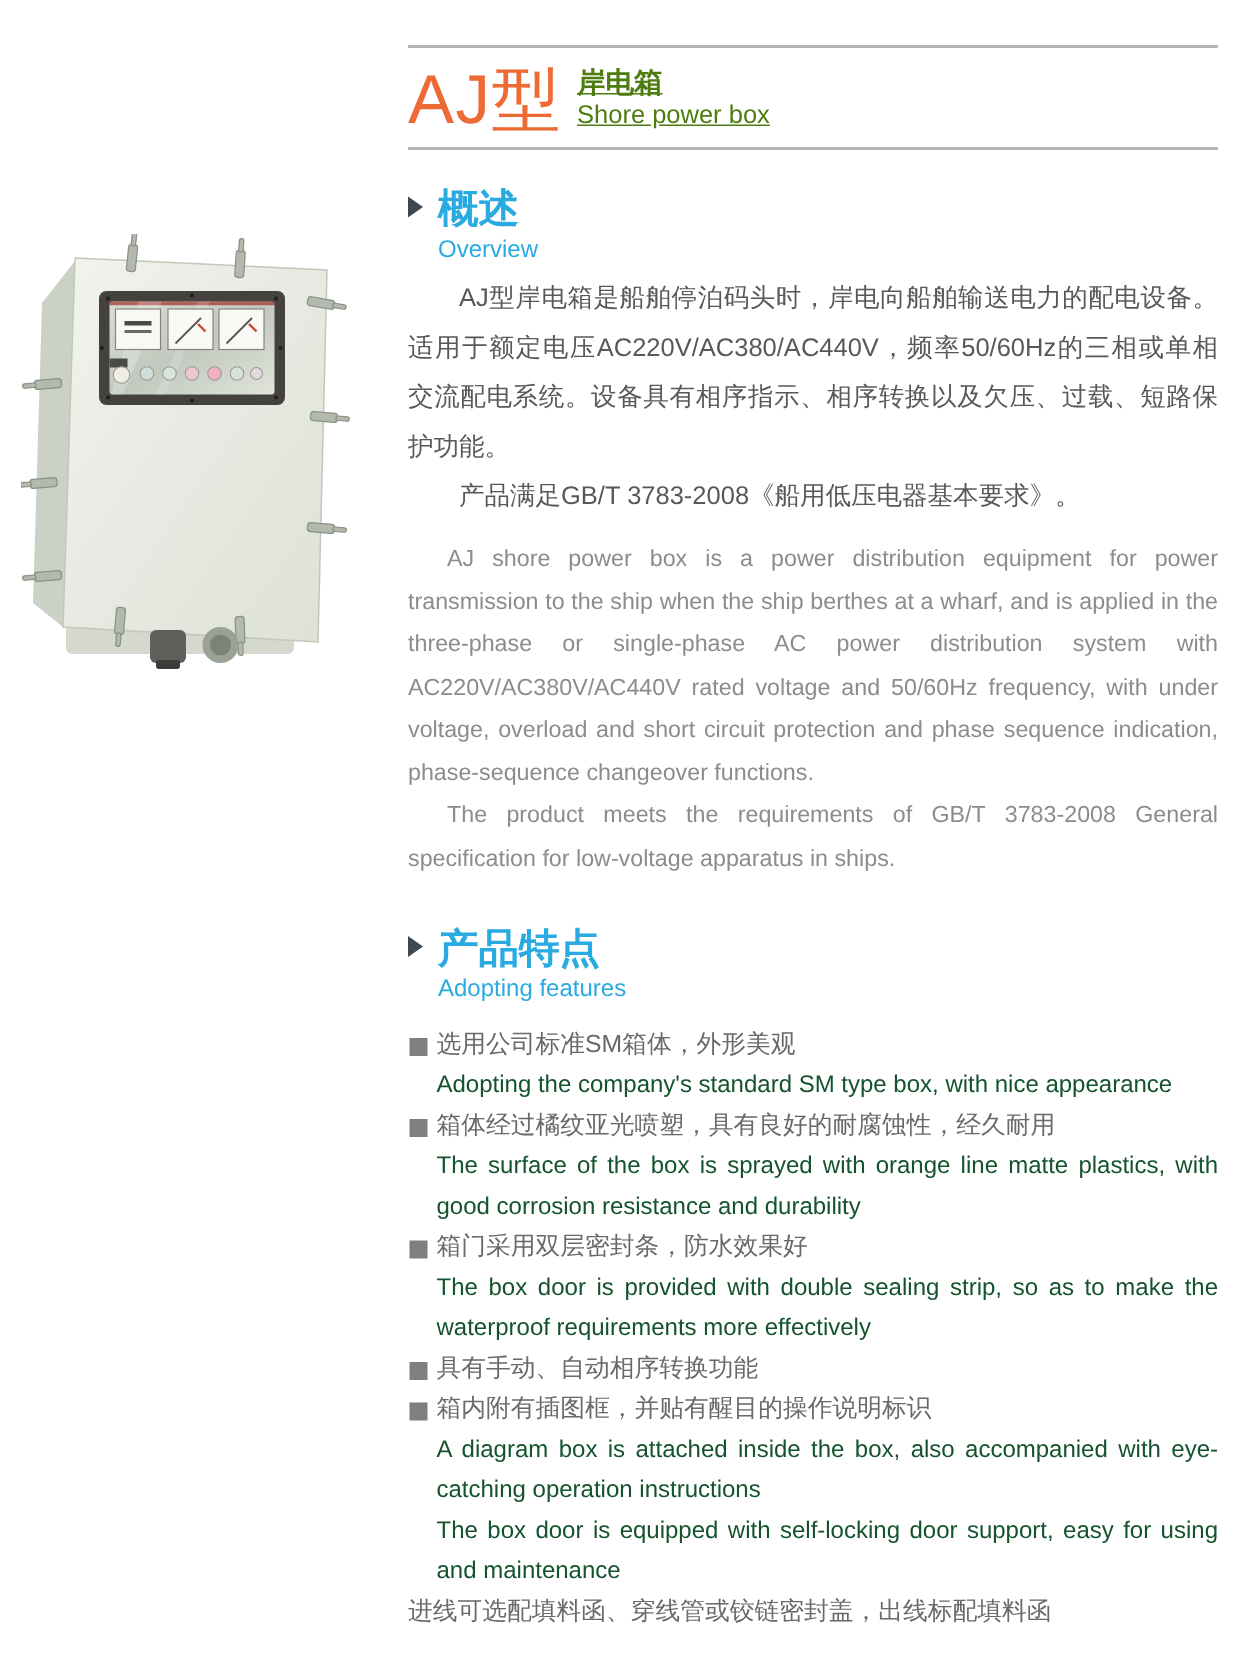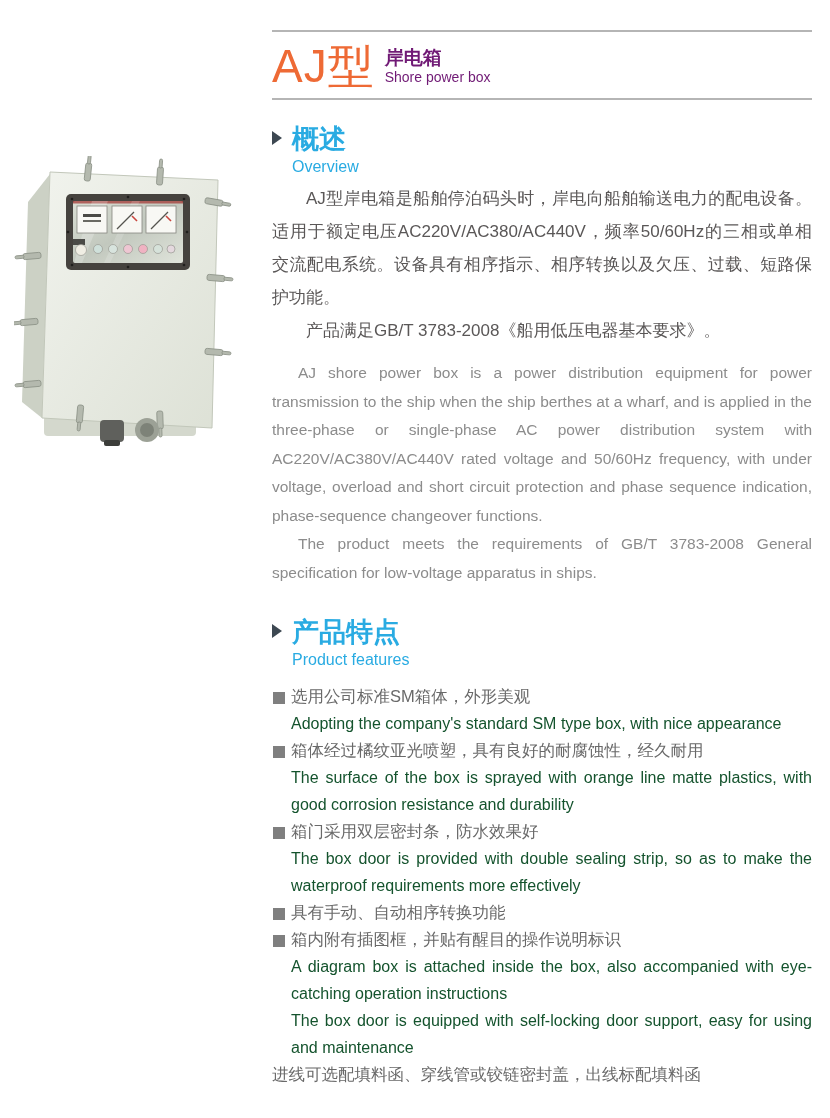--- a/index.html
+++ b/index.html
@@ -11,23 +11,23 @@
   .page { position:relative; width:830px; height:1118px; background:#fff; }
 
   
   .content { position:absolute; left:272px; top:0; width:540px; }
   .rule { border:none; border-top:2px solid #b5b5b5; height:0; }
   .rule.top { margin-top:30px; }
   .rule.under-title { margin-top:9px; }
 
   .title-row { display:flex; align-items:center; margin-top:11px; }
   .model { font-size:46px; line-height:1; color:#ee6a35; font-weight:400; letter-spacing:1px; }
-  .subtitle-block { margin-left:10px; color:#701a75; }
+  .subtitle-block { margin-left:10px; color:#4d7c0f;text-decoration:underline; }
   .subtitle-cn { font-size:19px; font-weight:700; line-height:1.15; }
-  .subtitle-en { font-size:14px; line-height:1.2; }
+  .subtitle-en { font-size:17px; line-height:1.2; }
 
   .section-header { position:relative; padding-left:20px; }
   .section-header.overview { margin-top:24px; }
   .section-header.features { margin-top:30px; }
   .tri-arrow {
     position:absolute; left:0; top:7px; width:0; height:0;
     border-left:10px solid #3d4852; border-top:7px solid transparent; border-bottom:7px solid transparent;
   }
   .sec-title { font-size:27px; font-weight:700; color:#29abe2; line-height:1.15; }
   .sec-sub { font-size:16px; color:#29abe2; line-height:1.2; margin-top:2px; }
@@ -206,21 +206,21 @@
 
     <p class="cn-para first">AJ型岸电箱是船舶停泊码头时，岸电向船舶输送电力的配电设备。适用于额定电压AC220V/AC380/AC440V，频率50/60Hz的三相或单相交流配电系统。设备具有相序指示、相序转换以及欠压、过载、短路保护功能。</p>
     <p class="cn-para">产品满足GB/T 3783-2008《船用低压电器基本要求》。</p>
 
     <p class="en-para first">AJ shore power box is a power distribution equipment for power transmission to the ship when the ship berthes at a wharf, and is applied in the three-phase or single-phase AC power distribution system with AC220V/AC380V/AC440V rated voltage and 50/60Hz frequency, with under voltage, overload and short circuit protection and phase sequence indication, phase-sequence changeover functions.</p>
     <p class="en-para">The product meets the requirements of GB/T 3783-2008 General specification for low-voltage apparatus in ships.</p>
 
     <div class="section-header features">
       <span class="tri-arrow"></span>
       <div class="sec-title">产品特点</div>
-      <div class="sec-sub">Product features</div>
+      <div class="sec-sub">Adopting features</div>
     </div>
 
     <div class="feature-list">
 
       <div class="feature">
         <div class="feature-cn">
             <span class="bullet"></span>
             <span>选用公司标准SM箱体，外形美观</span>
           </div>
         <div class="feature-en">Adopting the company's standard SM type box, with nice appearance</div>

